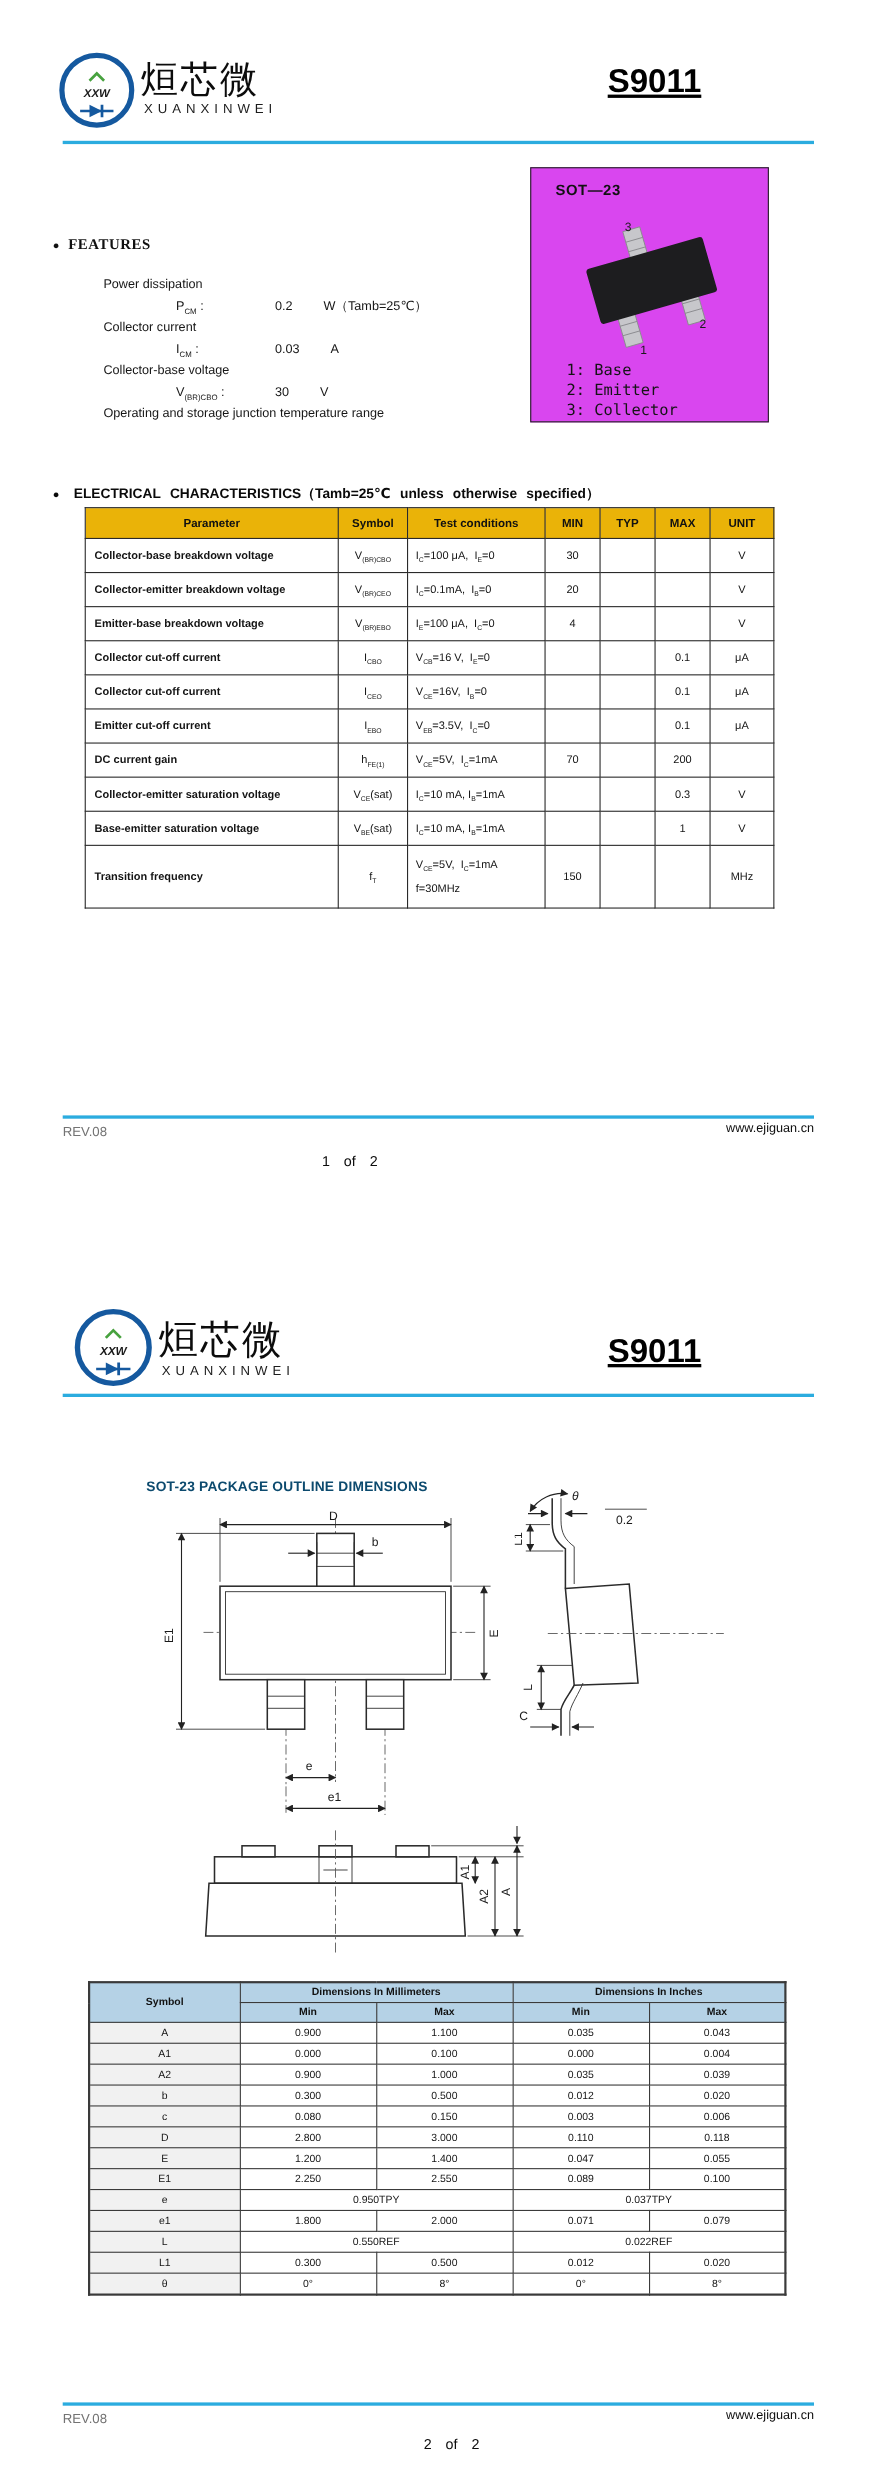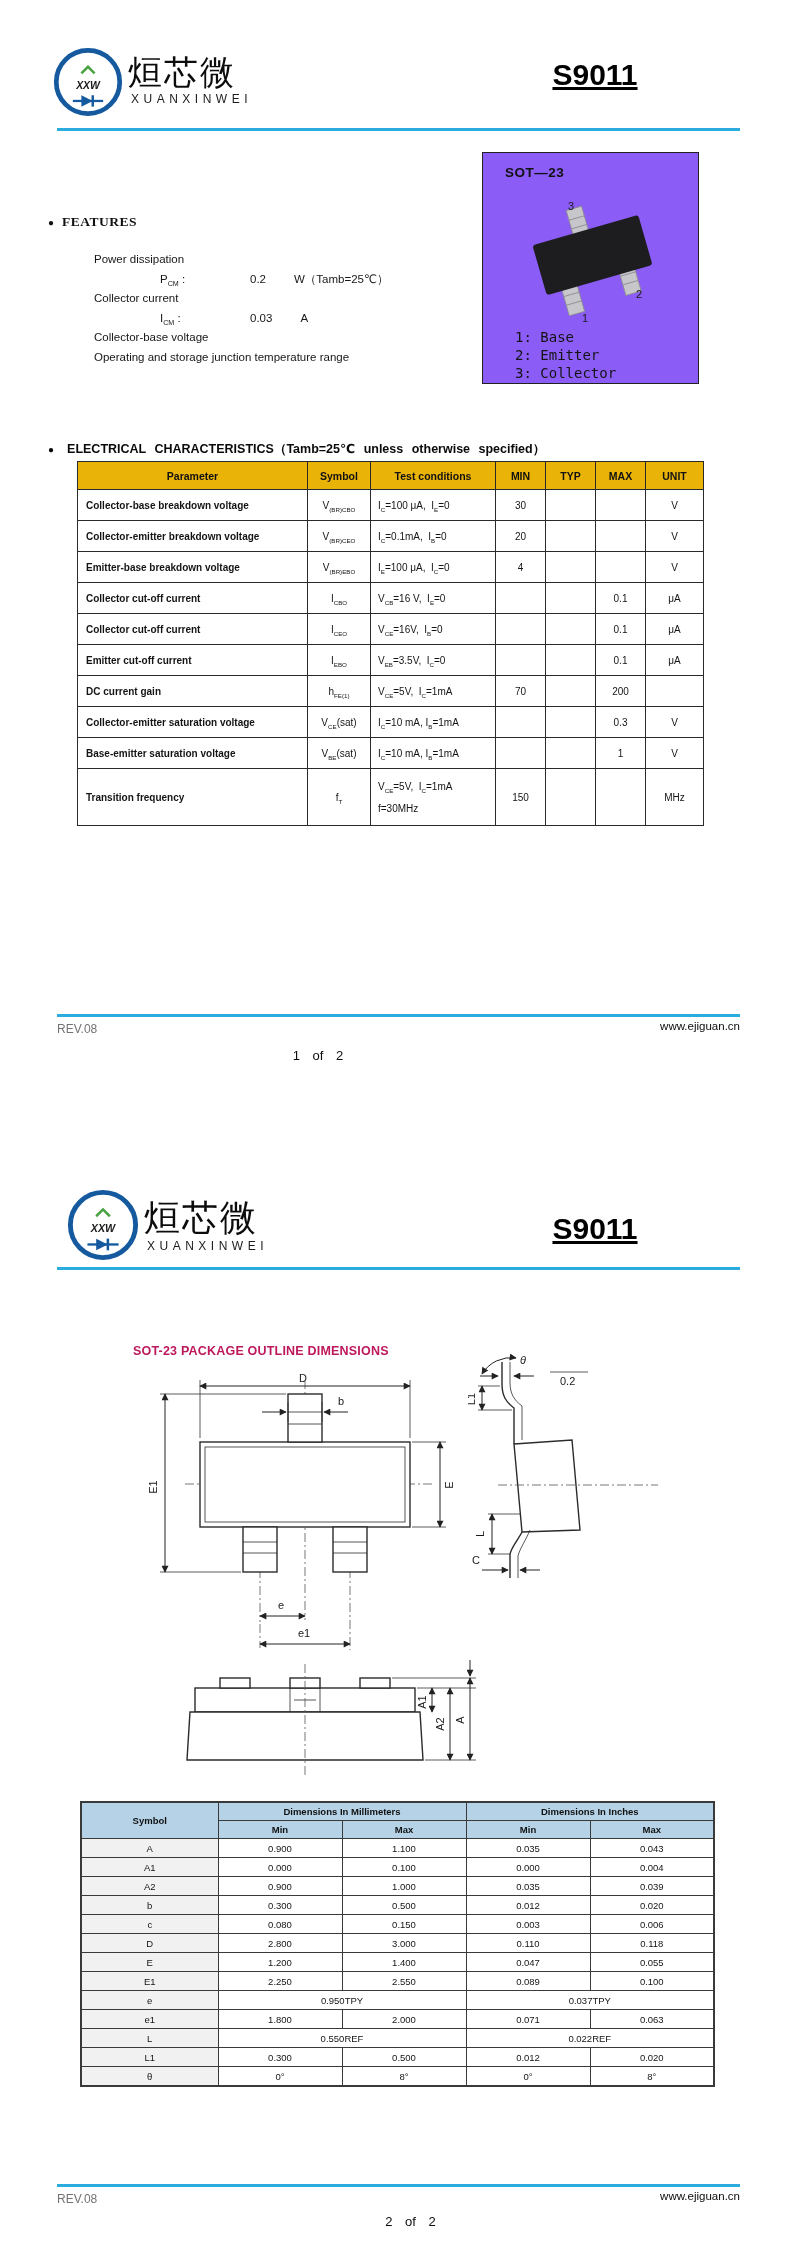--- a/index.html
+++ b/index.html
@@ -13,38 +13,38 @@
   .logo-en{font-size:12px;letter-spacing:4.5px;color:#1c1c1c;}
   .partnum{font-size:30px;font-weight:bold;color:#000;text-decoration:underline;}
   
   .feat-head{display:flex;align-items:baseline;gap:8px;}
   .feat-head .bullet{font-size:10px;}
   .feat-head .txt{font-family:"Liberation Serif","DejaVu Serif",serif;font-weight:bold;font-size:13.5px;letter-spacing:0.5px;}
   .f-name{font-size:11.5px;line-height:19.5px;padding-left:46px;color:#161616;}
   .f-val{font-size:11.5px;line-height:19.5px;padding-left:112px;display:flex;gap:28px;color:#161616;}
   .f-sym{min-width:62px;}
   
-  .pkg-box{border:1.5px solid #222;background:#8b5cf6;}
+  .pkg-box{border:1.5px solid #222;background:#d946ef;}
   .pkg-title{font-weight:bold;font-size:13.5px;letter-spacing:0.5px;}
   .legend div{font-family:"DejaVu Sans Mono","Liberation Mono",monospace;font-size:14px;line-height:18px;color:#141414;}
   
   .elec-head{display:flex;gap:13px;align-items:baseline;font-weight:bold;font-size:12.5px;word-spacing:5px;color:#0a0a0a;}
   .elec-head .bullet{font-size:10px;word-spacing:0;}
   table.elec{border-collapse:collapse;table-layout:fixed;width:626px;font-size:10px;border:1.5px solid #222;}
   table.elec th{background:#eab308;border:1px solid #2a2a2a;height:27px;font-weight:bold;font-size:10.5px;padding:0 2px;}
   table.elec td{border:1px solid #2a2a2a;height:30px;text-align:center;padding:0 3px;color:#141414;}
   table.elec td.c-param{text-align:left;font-weight:bold;padding-left:8px;margin-top:32px;}
   table.elec td.c-cond{text-align:left;padding-left:7px;}
   table.elec tr.tall td{height:56px;}
   
   .footer-rev{font-size:12px;color:#737373;}
   .footer-site{font-size:11.5px;color:#0c0c0c;text-align:right;}
   .footer-page{font-size:13px;word-spacing:9px;text-align:center;color:#0c0c0c;}
   
-  .sec-title{font-weight:bold;font-size:12.5px;letter-spacing:0.2px;color:#be185d;}
+  .sec-title{font-weight:bold;font-size:12.5px;letter-spacing:0.2px;color:#0c4a6e;}
   table.dims{border-collapse:collapse;table-layout:fixed;width:633px;font-size:9.5px;text-align:center;border:2px solid #3a3a3a;}
   table.dims th{background:#b5d2e6;border:1px solid #3a3a3a;height:15px;font-size:9.5px;font-weight:bold;}
   table.dims td{border:1px solid #3a3a3a;height:16px;color:#141414;}
   table.dims td.sym{background:#f1f1f1;}
   svg text{font-family:"Liberation Sans","DejaVu Sans",sans-serif;font-size:11px;fill:#1a1a1a;}
   svg .dim{stroke:#222;stroke-width:1;fill:none;}
   svg .ext{stroke:#333;stroke-width:0.8;fill:none;}
   svg .body-line{stroke:#2b2b2b;stroke-width:1.4;fill:#fff;}
   svg .thin{stroke:#2b2b2b;stroke-width:0.8;fill:none;}
   svg .cl{stroke:#555;stroke-width:0.8;fill:none;stroke-dasharray:9 3 2 3;}
@@ -82,20 +82,25 @@
           <span class="f-value-num">0.2</span>
           <span class="f-unit">W（Tamb=25℃）</span>
         </div>
         <div class="f-name">Collector current</div>
         <div class="f-val">
           <span class="f-sym">I<sub>CM</sub> :</span>
           <span class="f-value-num">0.03</span>
           <span class="f-unit">A</span>
         </div>
         <div class="f-name">Collector-base voltage</div>
+        <div class="f-val">
+          <span class="f-sym">V<sub>(BR)CBO</sub> :</span>
+          <span class="f-value-num">30</span>
+          <span class="f-unit">V</span>
+        </div>
         <div class="f-name">Operating and storage junction temperature range</div>
       </div>
 
     <div class="abs pkg-box" style="left:482px;top:152px;width:215px;height:230px;">
       <div class="abs pkg-title" style="left:22px;top:12px;">SOT—23</div>
       <svg class="abs" style="left:25px;top:42px;" width="170" height="130" viewBox="0 0 170 130">
         <g transform="rotate(-16 85 62)">
           <rect x="72" y="10" width="16" height="30" fill="#c7c7cb" stroke="#8a8a8e" stroke-width="0.8"></rect>
           <line x1="72" y1="20" x2="88" y2="20" stroke="#8a8a8e" stroke-width="0.8"></line>
           <line x1="72" y1="29" x2="88" y2="29" stroke="#8a8a8e" stroke-width="0.8"></line>
@@ -470,21 +475,21 @@
           <tr>
             <td class="sym">e</td>
             <td colspan="2">0.950TPY</td>
             <td colspan="2">0.037TPY</td>
           </tr>
           <tr>
             <td class="sym">e1</td>
             <td>1.800</td>
             <td>2.000</td>
             <td>0.071</td>
-            <td>0.063</td>
+            <td>0.079</td>
           </tr>
           <tr>
             <td class="sym">L</td>
             <td colspan="2">0.550REF</td>
             <td colspan="2">0.022REF</td>
           </tr>
           <tr>
             <td class="sym">L1</td>
             <td>0.300</td>
             <td>0.500</td>

